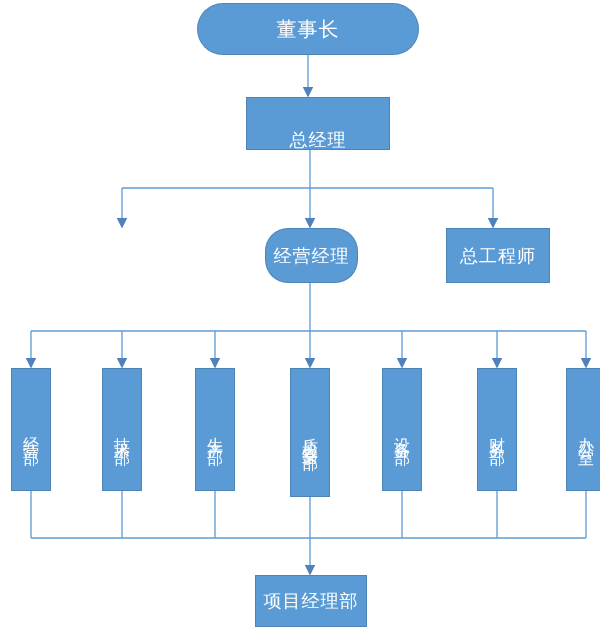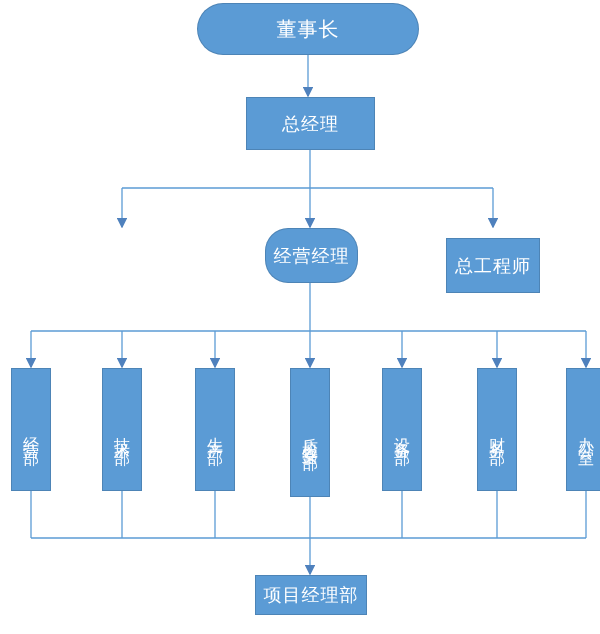--- a/index.html
+++ b/index.html
@@ -29,32 +29,32 @@
     writing-mode:vertical-rl;
     text-orientation:upright;
     font-size:16px;
     letter-spacing:6px;
     padding-top:6px;
   }
   .vlabel.tight { letter-spacing:4px; padding-top:4px; }
 
   
   #n-chairman   { left:189px; top:3px;   width:222px; height:52px; }
-  #n-gm         { left:238px; top:97px;  width:129px; height:53px; }
+  #n-gm         { left:238px; top:97px;  width:144px; height:53px;align-items:flex-end; }
   #n-deputy     { left:68px;  top:228px; width:92px;  height:55px; }
   #n-ops        { left:257px; top:228px; width:93px;  height:55px;border-radius:23px; }
-  #n-chief      { left:438px; top:238px; width:94px;  height:55px; }
+  #n-chief      { left:438px; top:228px; width:104px;  height:55px; }
   #n-c1 { left:3px;   top:368px; width:40px; height:123px; }
   #n-c2 { left:94px;  top:368px; width:40px; height:123px; }
   #n-c3 { left:187px; top:368px; width:40px; height:123px; }
   #n-c4 { left:282px; top:368px; width:40px; height:129px; }
   #n-c5 { left:374px; top:368px; width:40px; height:123px; }
   #n-c6 { left:469px; top:368px; width:40px; height:123px; }
   #n-c7 { left:558px; top:368px; width:40px; height:123px; }
-  #n-project    { left:247px; top:575px; width:112px; height:40px; }
+  #n-project    { left:247px; top:575px; width:112px; height:52px; }
 </style>
 </head>
 <body>
 
 <div id="canvas">
 
   <svg id="wires" viewBox="0 0 600 634" xmlns="http://www.w3.org/2000/svg">
     <defs>
       <marker id="arrow" viewBox="0 0 10 10" refX="8.6" refY="5" markerWidth="8" markerHeight="8" orient="auto-start-reverse">
         <path d="M0,0 L10,5 L0,10 Z" fill="#4F81BD"></path>

